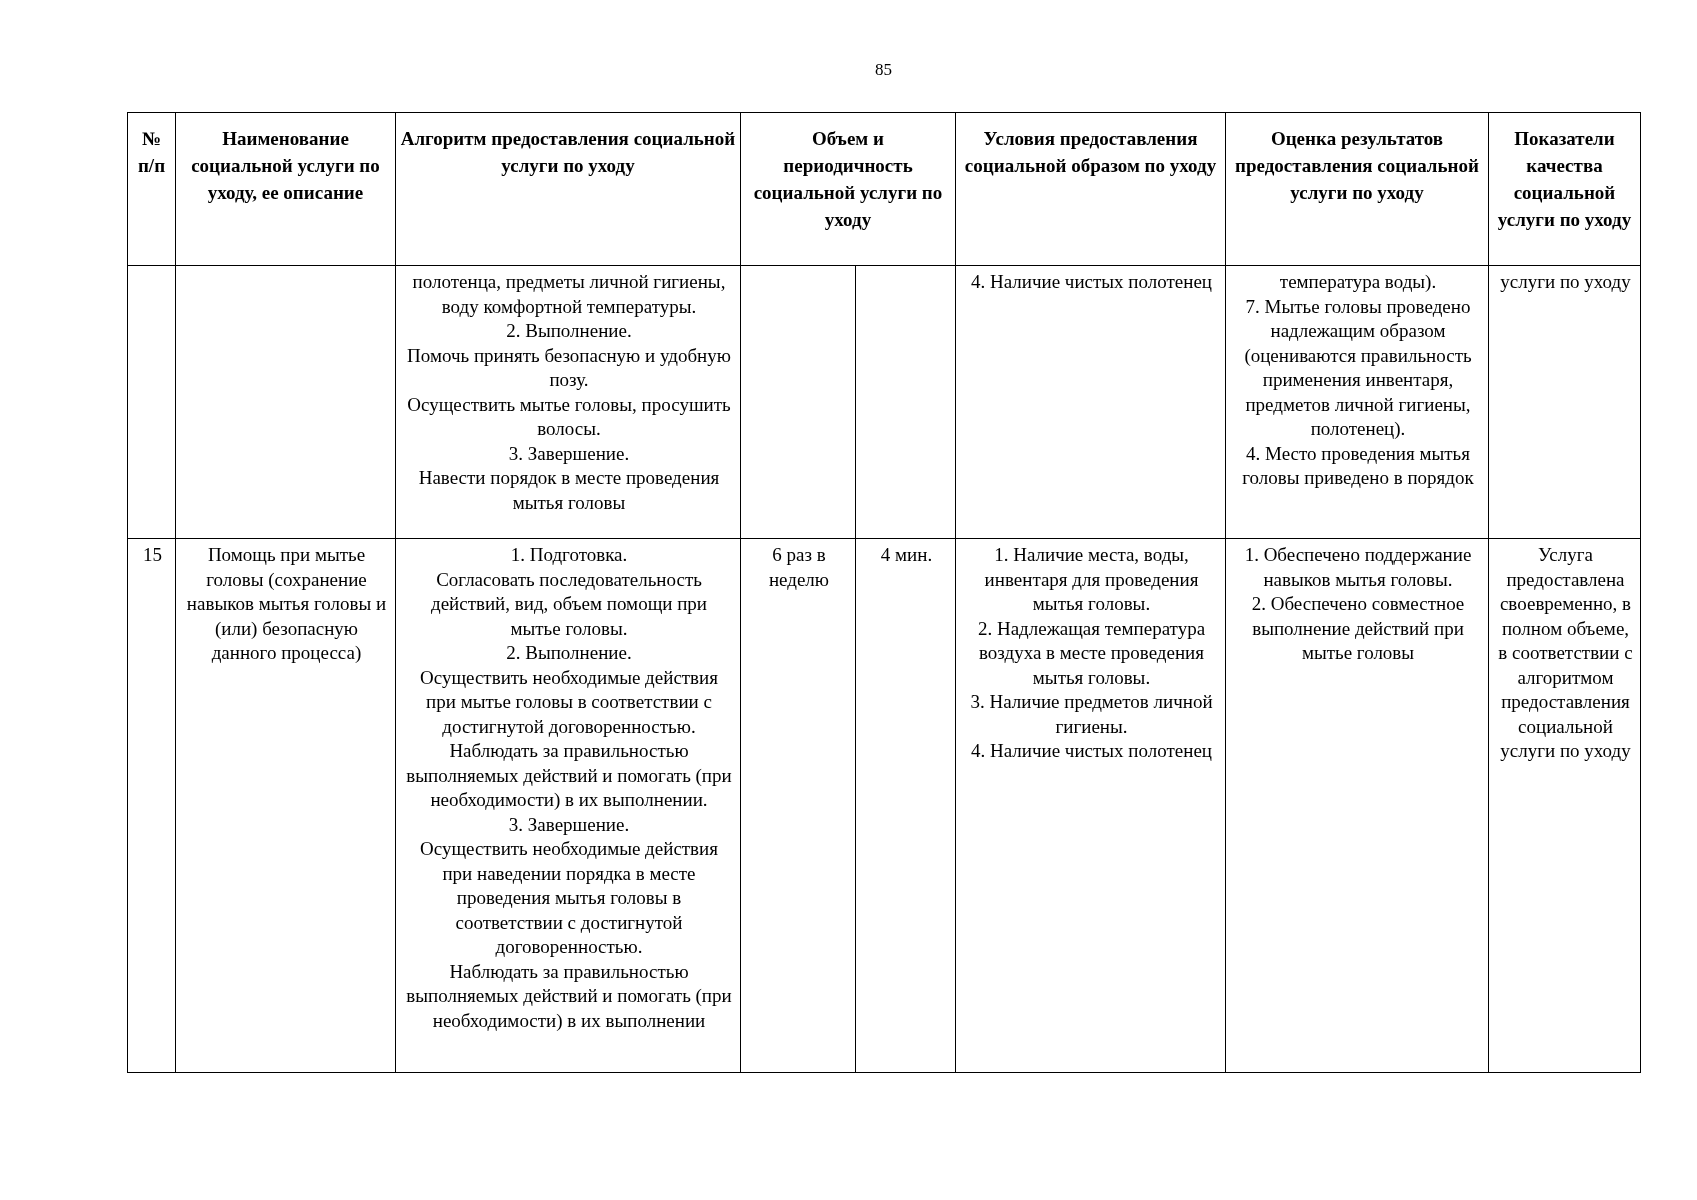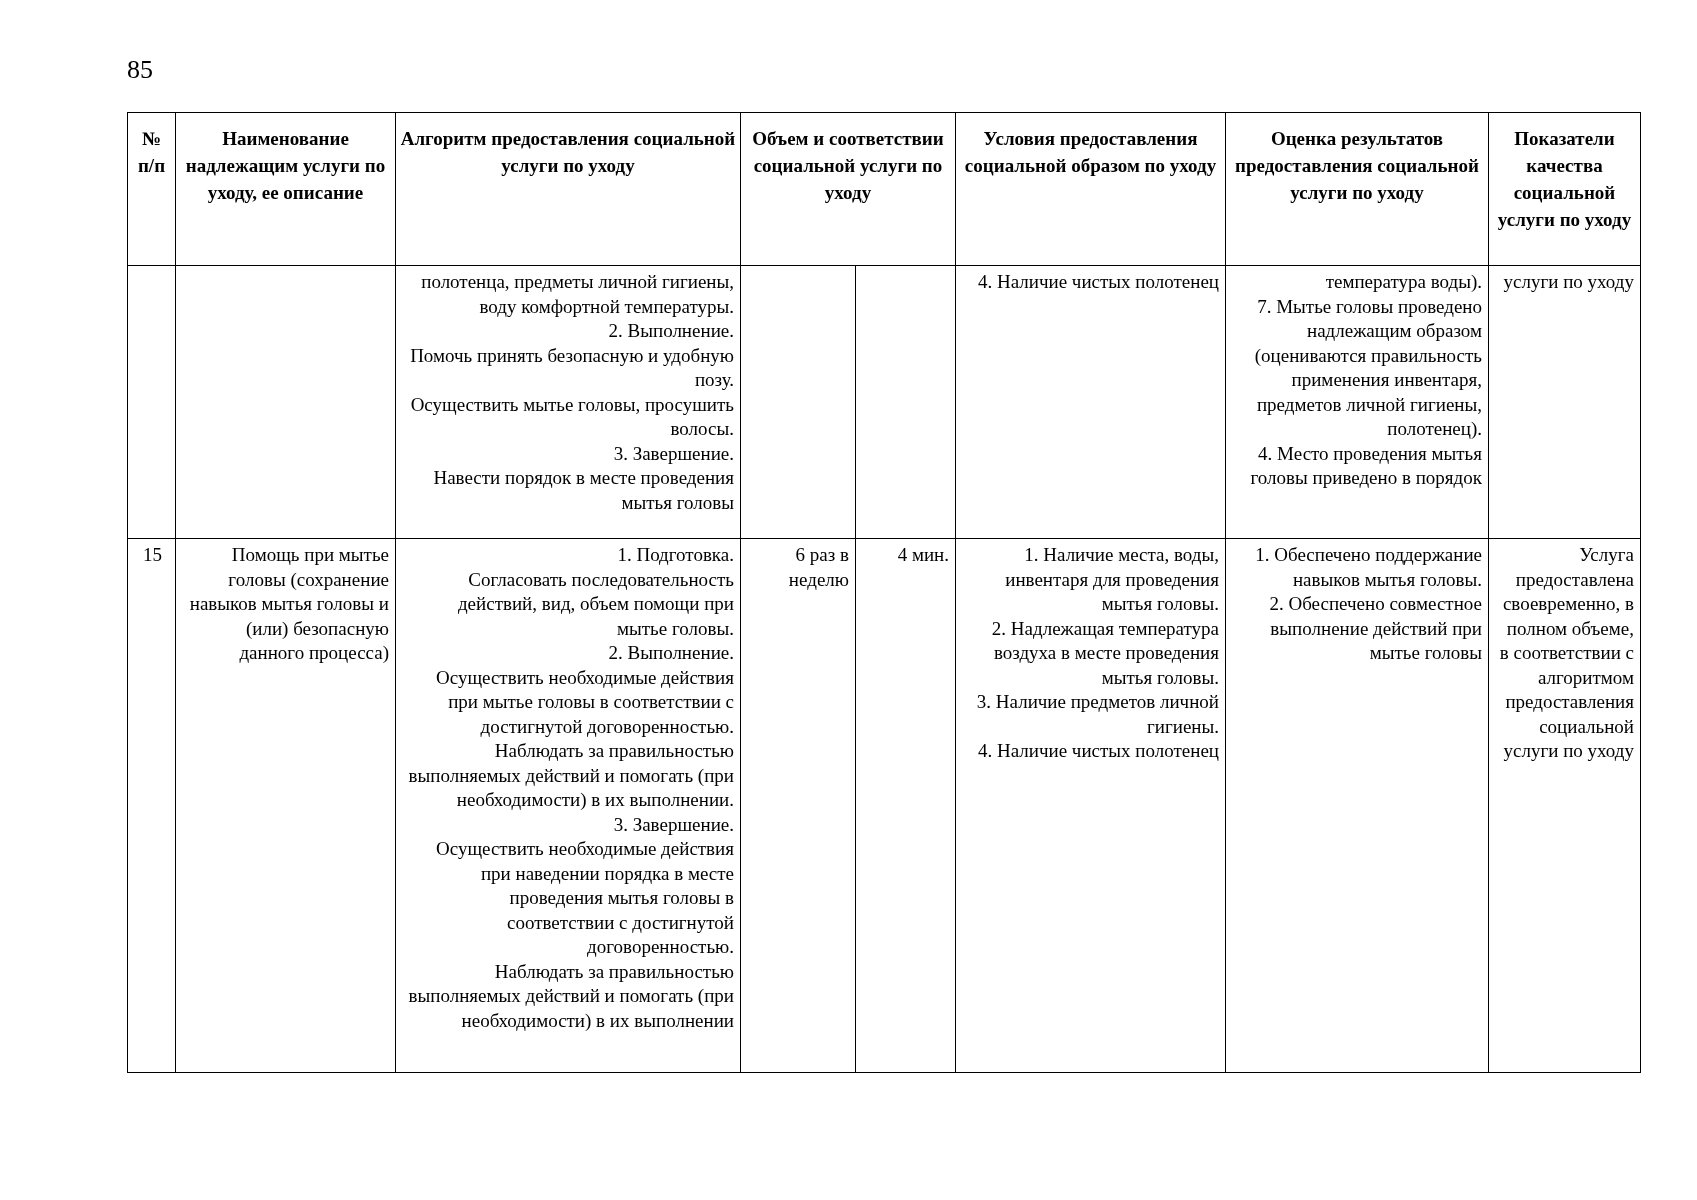--- a/index.html
+++ b/index.html
@@ -13,21 +13,22 @@
     position: relative;
     font-family: "Liberation Serif", "DejaVu Serif", serif;
     color: #000000;
     overflow: hidden;
   }
   .page-number {
     position: absolute;
     top: 58px;
     left: 127px;
     width: 1513px;
-    font-size: 26px;
+    text-align: center;
+    font-size: 17px;
     line-height: 24px;
   }
   table.care-table {
     position: absolute;
     top: 112px;
     left: 127px;
     width: 1513px;
     border-collapse: collapse;
     table-layout: fixed;
   }
@@ -41,21 +42,21 @@
   .care-table th {
     font-size: 19px;
     font-weight: bold;
     line-height: 27px;
     text-align: center;
     padding: 12px 4px 4px 4px;
   }
   .care-table td {
     font-size: 19px;
     line-height: 24.5px;
-    text-align: right;
+    text-align: center;
     padding: 4px 6px 4px 8px;
   }
   .care-table td.cell-num {
     text-align: center;
     padding-left: 2px;
     padding-right: 0;
   }
   tr.header-row   { height: 153px; }
   tr.body-row-0   { height: 273px; }
   tr.body-row-1   { height: 534px; }
@@ -73,23 +74,23 @@
     <col style="width:115px">
     <col style="width:100px">
     <col style="width:270px">
     <col style="width:263px">
     <col style="width:152px">
   </colgroup>
   <thead>
     <tr class="header-row">
       <th>№
 п/п</th>
-      <th>Наименование надлежащим услуги по уходу, ее описание</th>
+      <th>Наименование социальной услуги по уходу, ее описание</th>
       <th>Алгоритм предоставления социальной услуги по уходу</th>
-      <th colspan="2">Объем и соответствии социальной услуги по уходу</th>
+      <th colspan="2">Объем и периодичность социальной услуги по уходу</th>
       <th>Условия предоставления социальной образом по уходу</th>
       <th>Оценка результатов предоставления социальной услуги по уходу</th>
       <th>Показатели качества социальной услуги по уходу</th>
     </tr>
   </thead>
   <tbody>
     <tr class="body-row-0">
       <td class="cell-num"></td>
       <td></td>
       <td>полотенца, предметы личной гигиены, воду комфортной температуры.

